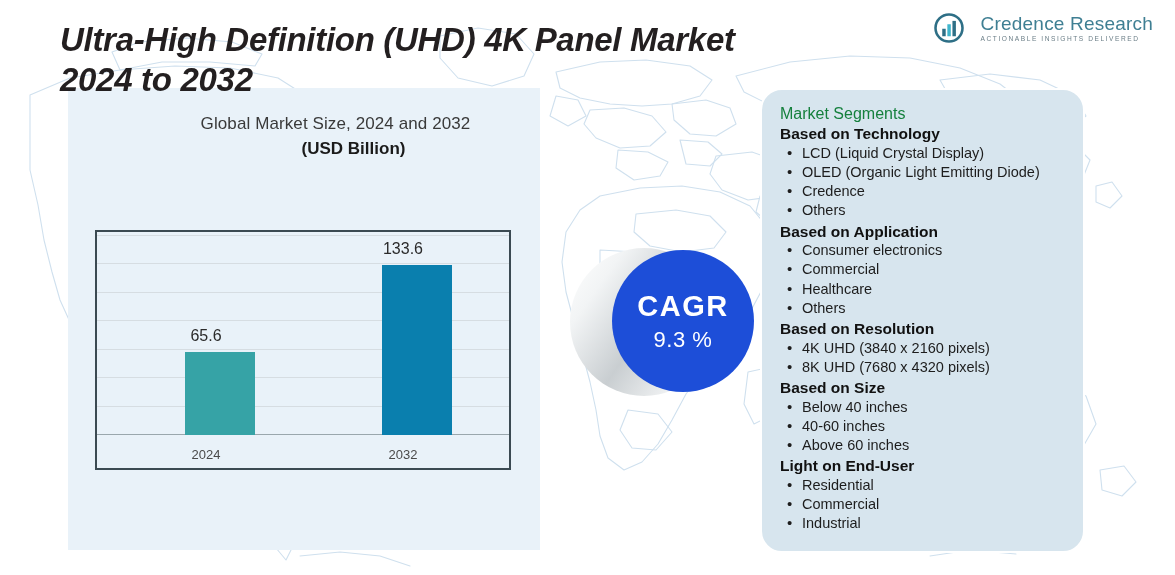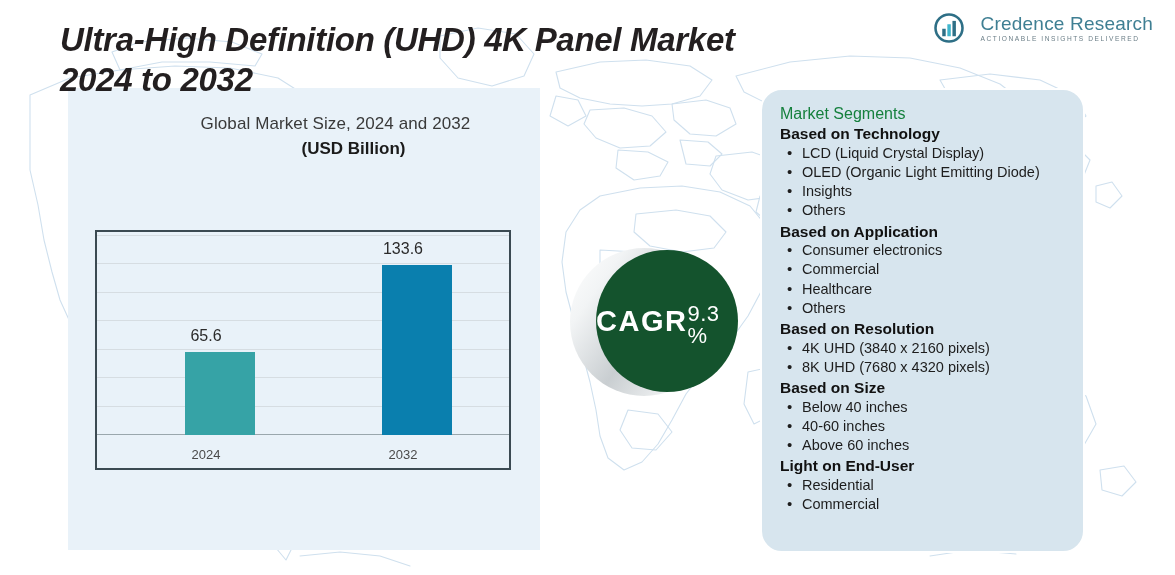--- a/index.html
+++ b/index.html
@@ -78,23 +78,23 @@
   }
 
   
   #cagr-group{ position:absolute; left:570px; top:248px; width:210px; height:150px; z-index:4; }
   #cagr-ring{
     position:absolute; left:0; top:0; width:148px; height:148px;
     border-radius:50%;
     background:linear-gradient(125deg,#ffffff 0%,#f2f4f5 22%,#c9ced1 52%,#eef0f1 78%,#ffffff 100%);
   }
   #cagr-circle{
-    position:absolute; left:26px; top:2px; width:142px; height:142px;
-    border-radius:50%; background:#14532d;
-    display:flex; flex-direction:row; align-items:center; justify-content:center;
+    position:absolute; left:42px; top:2px; width:142px; height:142px;
+    border-radius:50%; background:#1d4ed8;
+    display:flex; flex-direction:column; align-items:center; justify-content:center;
     color:#ffffff;
   }
   #cagr-circle .cagr-label{ font-size:29px; font-weight:bold; letter-spacing:1.5px; line-height:1; }
   #cagr-circle .cagr-value{ font-size:22px; margin-top:8px; letter-spacing:.5px; line-height:1; }
 
   
   #segments-panel{
     position:absolute; left:760px; top:88px; width:325px; height:465px;
     background:#d7e5ee; border:2px solid #ffffff; border-radius:22px;
     z-index:2; padding:14px 16px 10px 18px; overflow:hidden;
@@ -244,31 +244,32 @@
     <span class="cagr-value">9.3 %</span>
   </div>
 </div>
 
 <div id="segments-panel">
   <div id="segments-title">Market Segments</div>
   <div id="segments-body">
       <div class="seg-group-title">Based on Technology</div>
       <div class="seg-item">LCD (Liquid Crystal Display)</div>
       <div class="seg-item">OLED (Organic Light Emitting Diode)</div>
-      <div class="seg-item">Insights</div>
+      <div class="seg-item">Credence</div>
       <div class="seg-item">Others</div>
       <div class="seg-group-title">Based on Application</div>
       <div class="seg-item">Consumer electronics</div>
       <div class="seg-item">Commercial</div>
       <div class="seg-item">Healthcare</div>
       <div class="seg-item">Others</div>
       <div class="seg-group-title">Based on Resolution</div>
       <div class="seg-item">4K UHD (3840 x 2160 pixels)</div>
       <div class="seg-item">8K UHD (7680 x 4320 pixels)</div>
       <div class="seg-group-title">Based on Size</div>
       <div class="seg-item">Below 40 inches</div>
       <div class="seg-item">40-60 inches</div>
       <div class="seg-item">Above 60 inches</div>
       <div class="seg-group-title">Light on End-User</div>
       <div class="seg-item">Residential</div>
       <div class="seg-item">Commercial</div>
+      <div class="seg-item">Industrial</div>
     </div>
 </div>
 
 </body></html>

